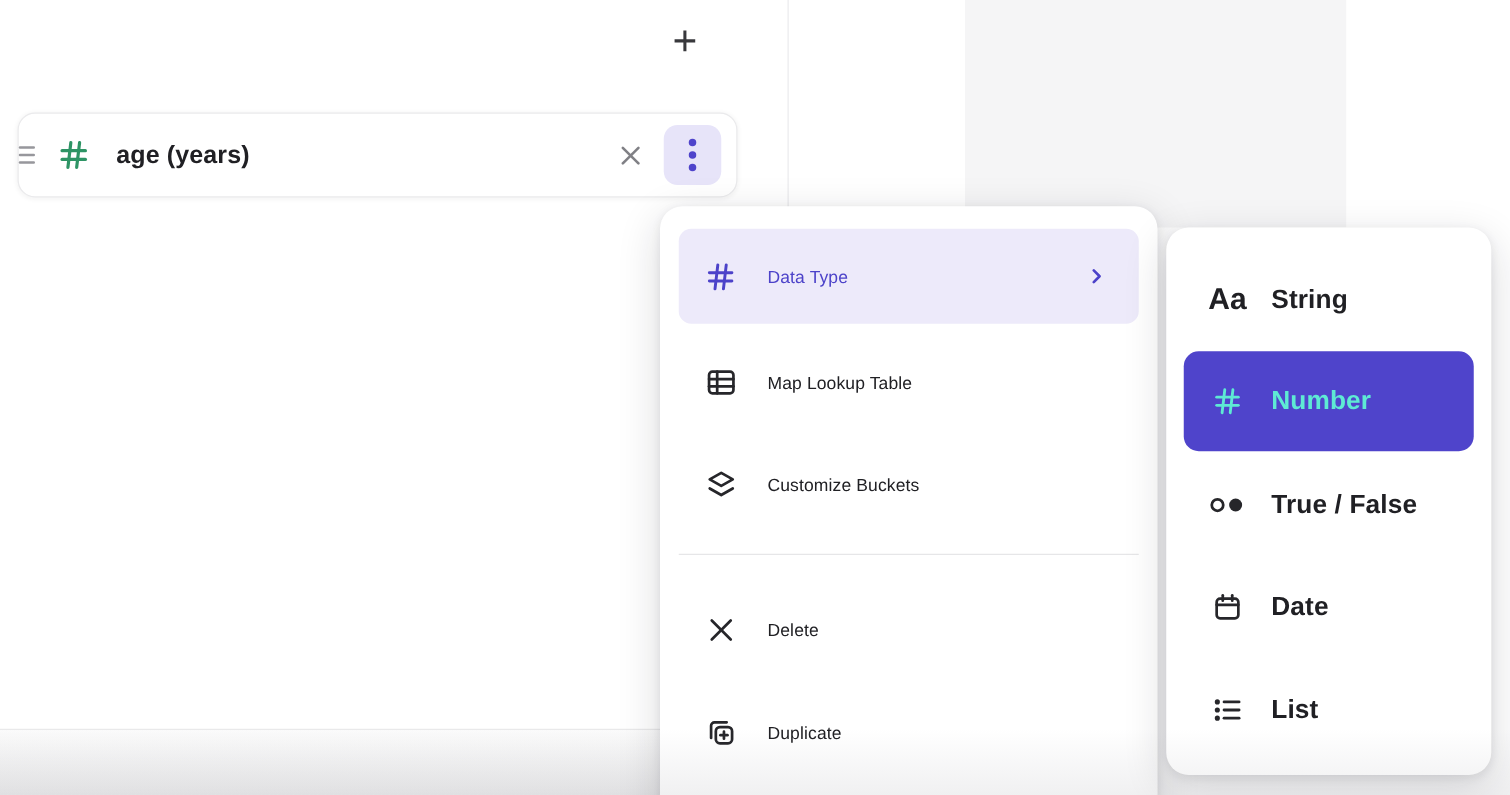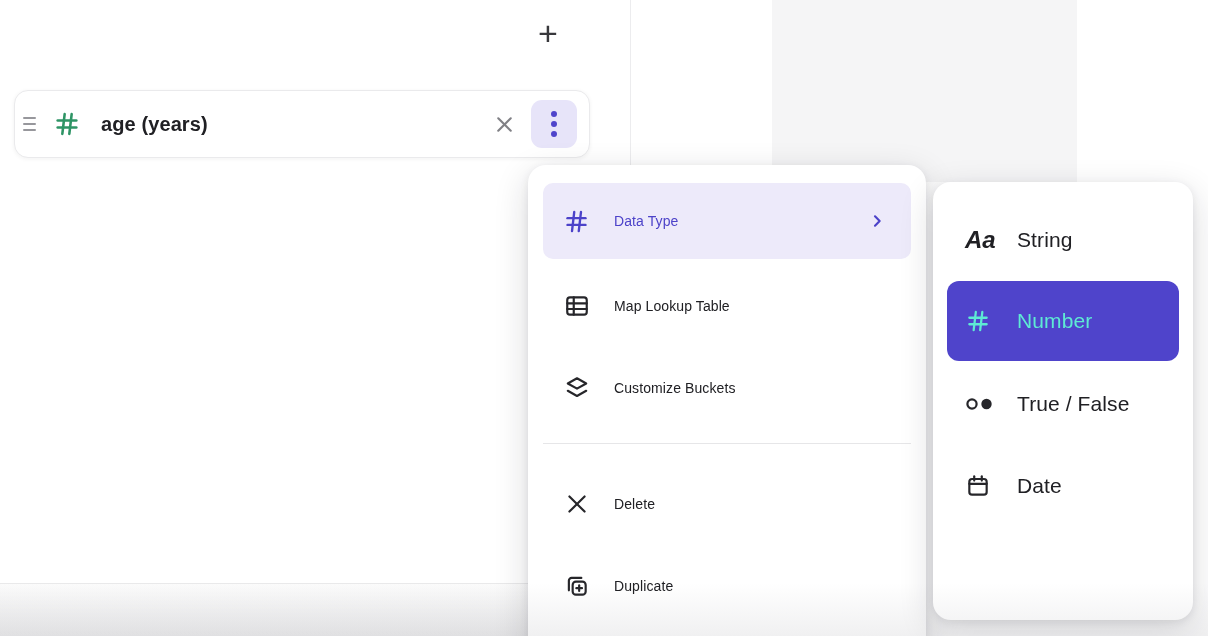--- a/index.html
+++ b/index.html
@@ -19,21 +19,21 @@
   
   .panel-title { position:absolute; left:38px; top:16px; font-size:23px; font-weight:700;
                  color:#26262a; letter-spacing:0.2px; }
   .add-btn { position:absolute; left:530px; top:13px; width:36px; height:40px; border:none;
              background:transparent; font-size:34px; font-weight:300; color:#38383c;
              line-height:38px; text-align:center; cursor:pointer; font-family:"Liberation Sans",sans-serif; }
 
   
   .chip { position:absolute; left:14px; top:90px; width:576px; height:68px; background:#ffffff;
           border:1px solid #eaeaec; border-radius:14px; box-shadow:0 1px 4px rgba(30,30,40,0.06);
-          display:flex; align-items:center; padding-left:8px; }
+          display:flex; align-items:center; }
   .drag-handle { width:18px; display:flex; flex-direction:column; gap:4px; margin:0 12px 0 0; cursor:grab; }
   .drag-handle span { display:block; width:13px; height:2px; background:#97979c; border-radius:1px; }
   .chip-hash { color:#2e9465; margin-right:20px; display:flex; }
   .chip-label { flex:1; font-size:20px; font-weight:600; color:#202024; letter-spacing:0.1px; }
   .chip-close { width:34px; height:34px; border:none; background:transparent; color:#808085;
                 display:flex; align-items:center; justify-content:center; margin-right:10px; cursor:pointer; }
   .kebab-btn { width:46px; height:48px; border:none; border-radius:11px; background:#e7e4f9;
                display:flex; align-items:center; justify-content:center; margin-right:12px; cursor:pointer; }
 
   
@@ -46,22 +46,22 @@
               padding-left:20px; border-radius:10px; cursor:pointer; color:#202024; }
   .menu-row .mi { width:27px; display:flex; justify-content:center; margin-right:24px; color:#26262a; }
   .menu-row .ml { font-size:14px; font-weight:500; letter-spacing:0.1px; }
   .menu-row.selected { background:#edeafa; color:#4c42c9; }
   .menu-row.selected .mi, .menu-row.selected .ml { color:#4c42c9; }
   .row-chevron { position:absolute; right:26px; top:50%; transform:translateY(-50%); color:#4c42c9; display:flex; }
   .menu-divider { position:absolute; left:15px; right:15px; top:278px; height:1px; background:#e6e6e8; }
 
   .sub-row { position:absolute; left:14px; right:14px; height:76px; display:flex; align-items:center;
              padding-left:18px; border-radius:12px; cursor:pointer; color:#202024; }
-  .sub-row .mi { width:34px; display:flex; justify-content:flex-start; margin-right:18px; color:#26262a;font-style:italic; }
-  .sub-row .ml { font-size:21px; font-weight:400; letter-spacing:0.1px; }
+  .sub-row .mi { width:34px; display:flex; justify-content:center; margin-right:18px; color:#26262a; }
+  .sub-row .ml { font-size:21px; font-weight:700; letter-spacing:0.1px; }
   .sub-row.selected { background:#4f44cb; color:#ffffff; height:80px; }
   .sub-row.selected .mi, .sub-row.selected .ml { color:#5eead4; }
   .aa-glyph { font-size:24px; font-weight:600; color:#202024; line-height:1; }
 
   svg { display:block; }
 </style>
 </head>
 <body>
 
 <div class="page">
@@ -208,16 +208,29 @@
         <svg width="26" height="26" viewBox="0 0 24 24" fill="none" stroke="currentColor" stroke-width="2" stroke-linecap="round">
           <rect x="4" y="5.5" width="16" height="14.5" rx="2.5"></rect>
           <line x1="8.5" y1="3" x2="8.5" y2="7"></line>
             <line x1="15.5" y1="3" x2="15.5" y2="7"></line>
           <line x1="4" y1="10" x2="20" y2="10"></line>
         </svg>
       </span>
       <span class="ml">Date</span>
     </div>
 
+    <div class="sub-row" style="top:348px;">
+      <span class="mi">
+        <svg width="26" height="26" viewBox="0 0 24 24" fill="none" stroke="currentColor" stroke-width="2.2" stroke-linecap="round">
+          <circle cx="4.5" cy="6" r="0.8" fill="currentColor"></circle>
+            <line x1="9.5" y1="6" x2="20.5" y2="6"></line>
+          <circle cx="4.5" cy="12" r="0.8" fill="currentColor"></circle>
+            <line x1="9.5" y1="12" x2="20.5" y2="12"></line>
+          <circle cx="4.5" cy="18" r="0.8" fill="currentColor"></circle>
+            <line x1="9.5" y1="18" x2="20.5" y2="18"></line>
+        </svg>
+      </span>
+      <span class="ml">List</span>
+    </div>
   </div>
 
   <div class="bottom-shade"></div>
 </div>
 
 </body></html>

